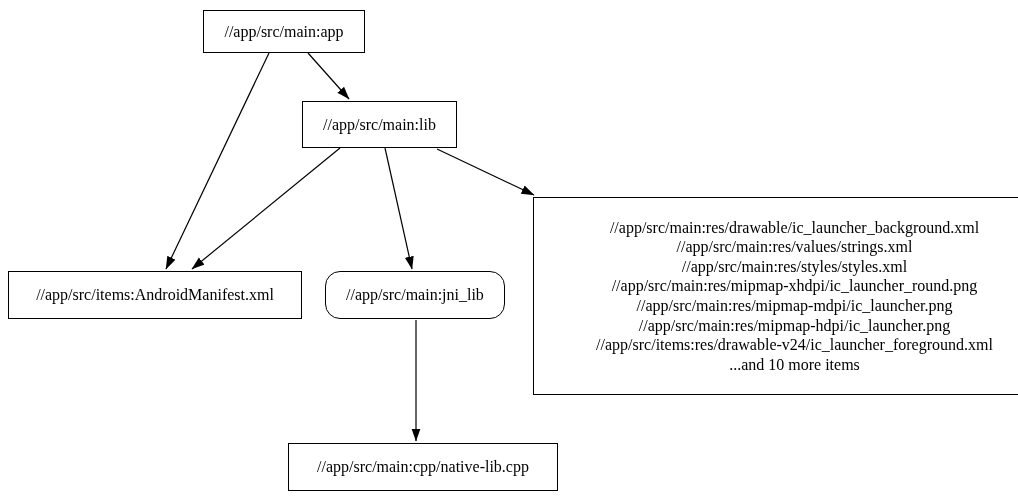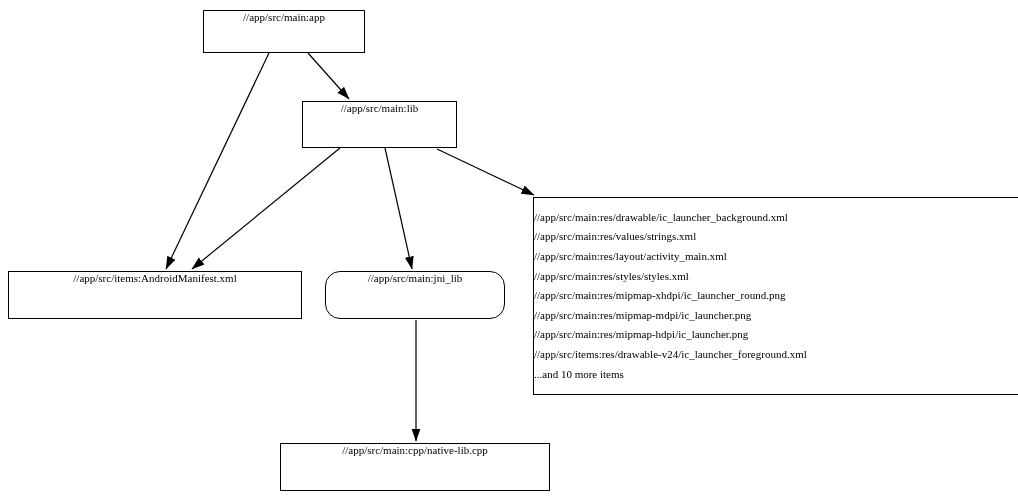--- a/index.html
+++ b/index.html
@@ -20,32 +20,32 @@
     left: 0; top: 0;
     width: 1018px;
     height: 496px;
   }
   .node {
     position: absolute;
     border: 1px solid #000000;
     background: #ffffff;
     color: #000000;
     display: flex;
-    align-items: flex-start;
+    align-items: center;
     justify-content: center;
     text-align: center;
-    font-size: 11px;
+    font-size: 16px;
     line-height: 1.2;
     white-space: nowrap;
   }
   .node-app      { left: 203px; top: 10px;  width: 162px; height: 43px; }
   .node-lib      { left: 302px; top: 101px; width: 155px; height: 47px; }
   .node-manifest { left: 8px;   top: 271px; width: 294px; height: 48px; }
   .node-jni      { left: 325px; top: 271px; width: 180px; height: 48px; border-radius: 15px; }
-  .node-cpp      { left: 280px; top: 443px; width: 270px; height: 48px; }
+  .node-cpp      { left: 288px; top: 443px; width: 270px; height: 48px; }
   .node-res {
     left: 533px; top: 197px; width: 523px; height: 198px;
     flex-direction: column;
     justify-content: center;
     line-height: 19.6px;
   }
   .node-res span { display: block; }
 </style>
 </head>
 <body>
@@ -78,21 +78,20 @@
     <span>//app/src/items:AndroidManifest.xml</span>
   </div>
 
   <div class="node node-jni">
     <span>//app/src/main:jni_lib</span>
   </div>
 
   <div class="node node-res">
     <span>//app/src/main:res/drawable/ic_launcher_background.xml</span>
     <span>//app/src/main:res/values/strings.xml</span>
-    <span>//app/src/main:res/layout/activity_main.xml</span>
     <span>//app/src/main:res/styles/styles.xml</span>
     <span>//app/src/main:res/mipmap-xhdpi/ic_launcher_round.png</span>
     <span>//app/src/main:res/mipmap-mdpi/ic_launcher.png</span>
     <span>//app/src/main:res/mipmap-hdpi/ic_launcher.png</span>
     <span>//app/src/items:res/drawable-v24/ic_launcher_foreground.xml</span>
     <span>...and 10 more items</span>
   </div>
 
   <div class="node node-cpp">
     <span>//app/src/main:cpp/native-lib.cpp</span>

